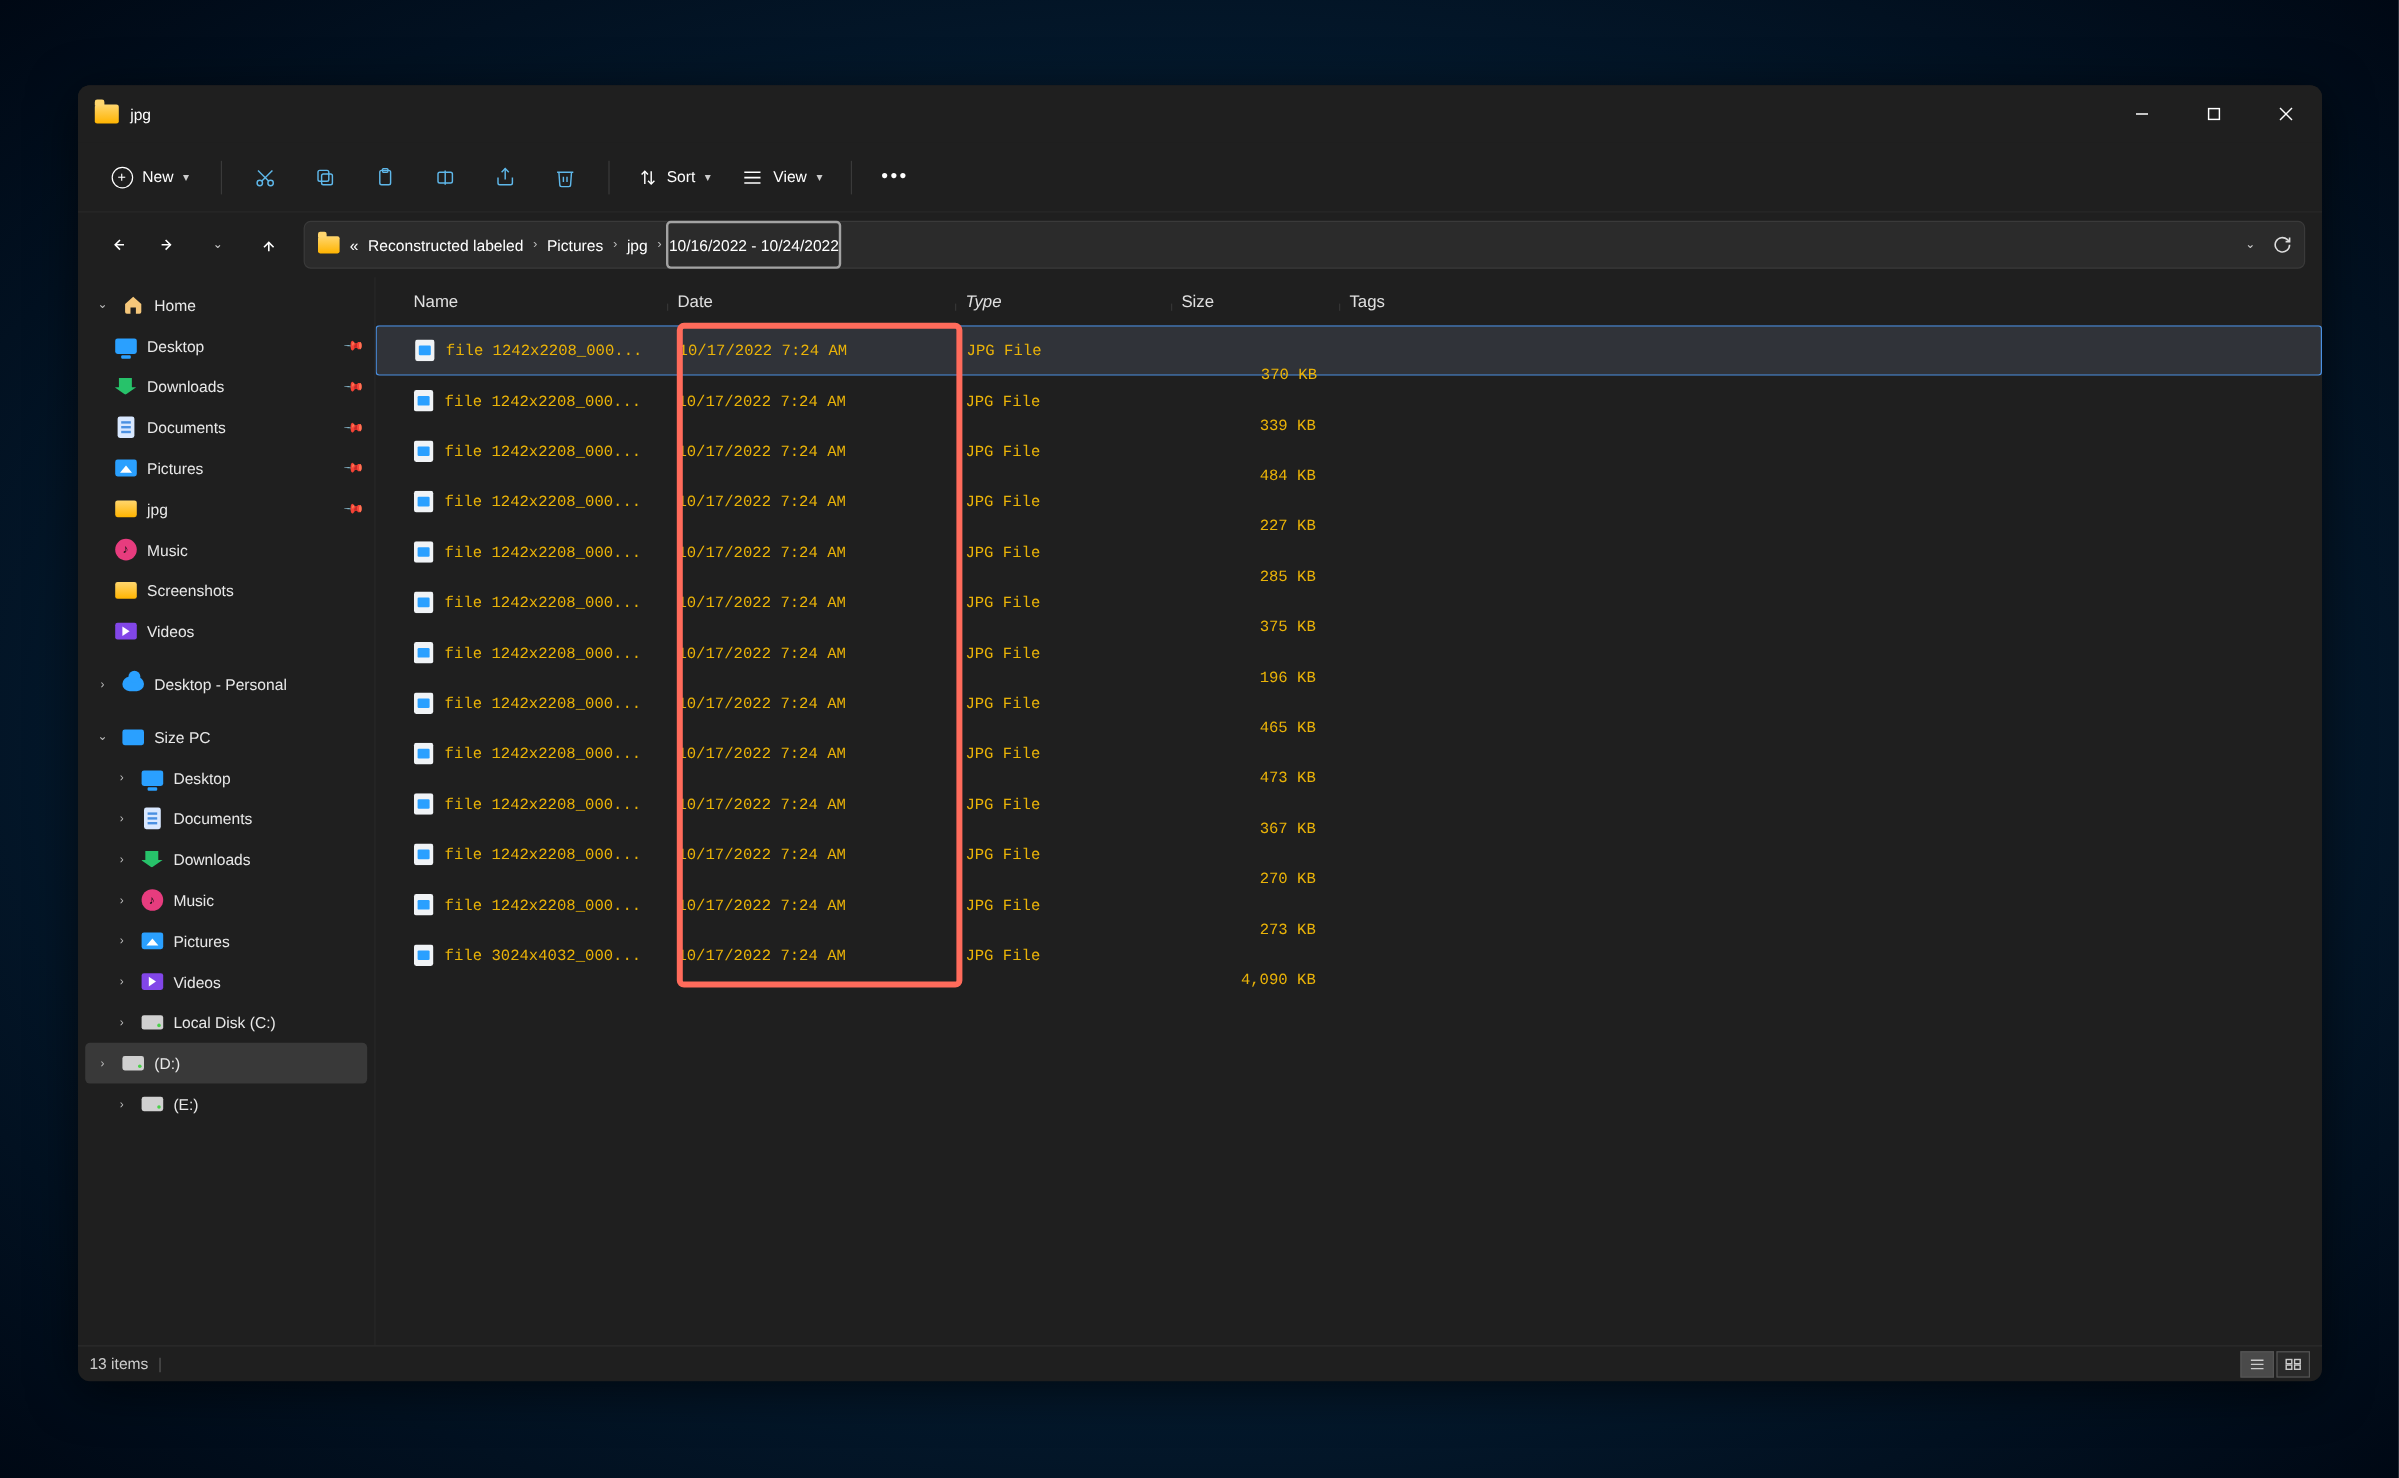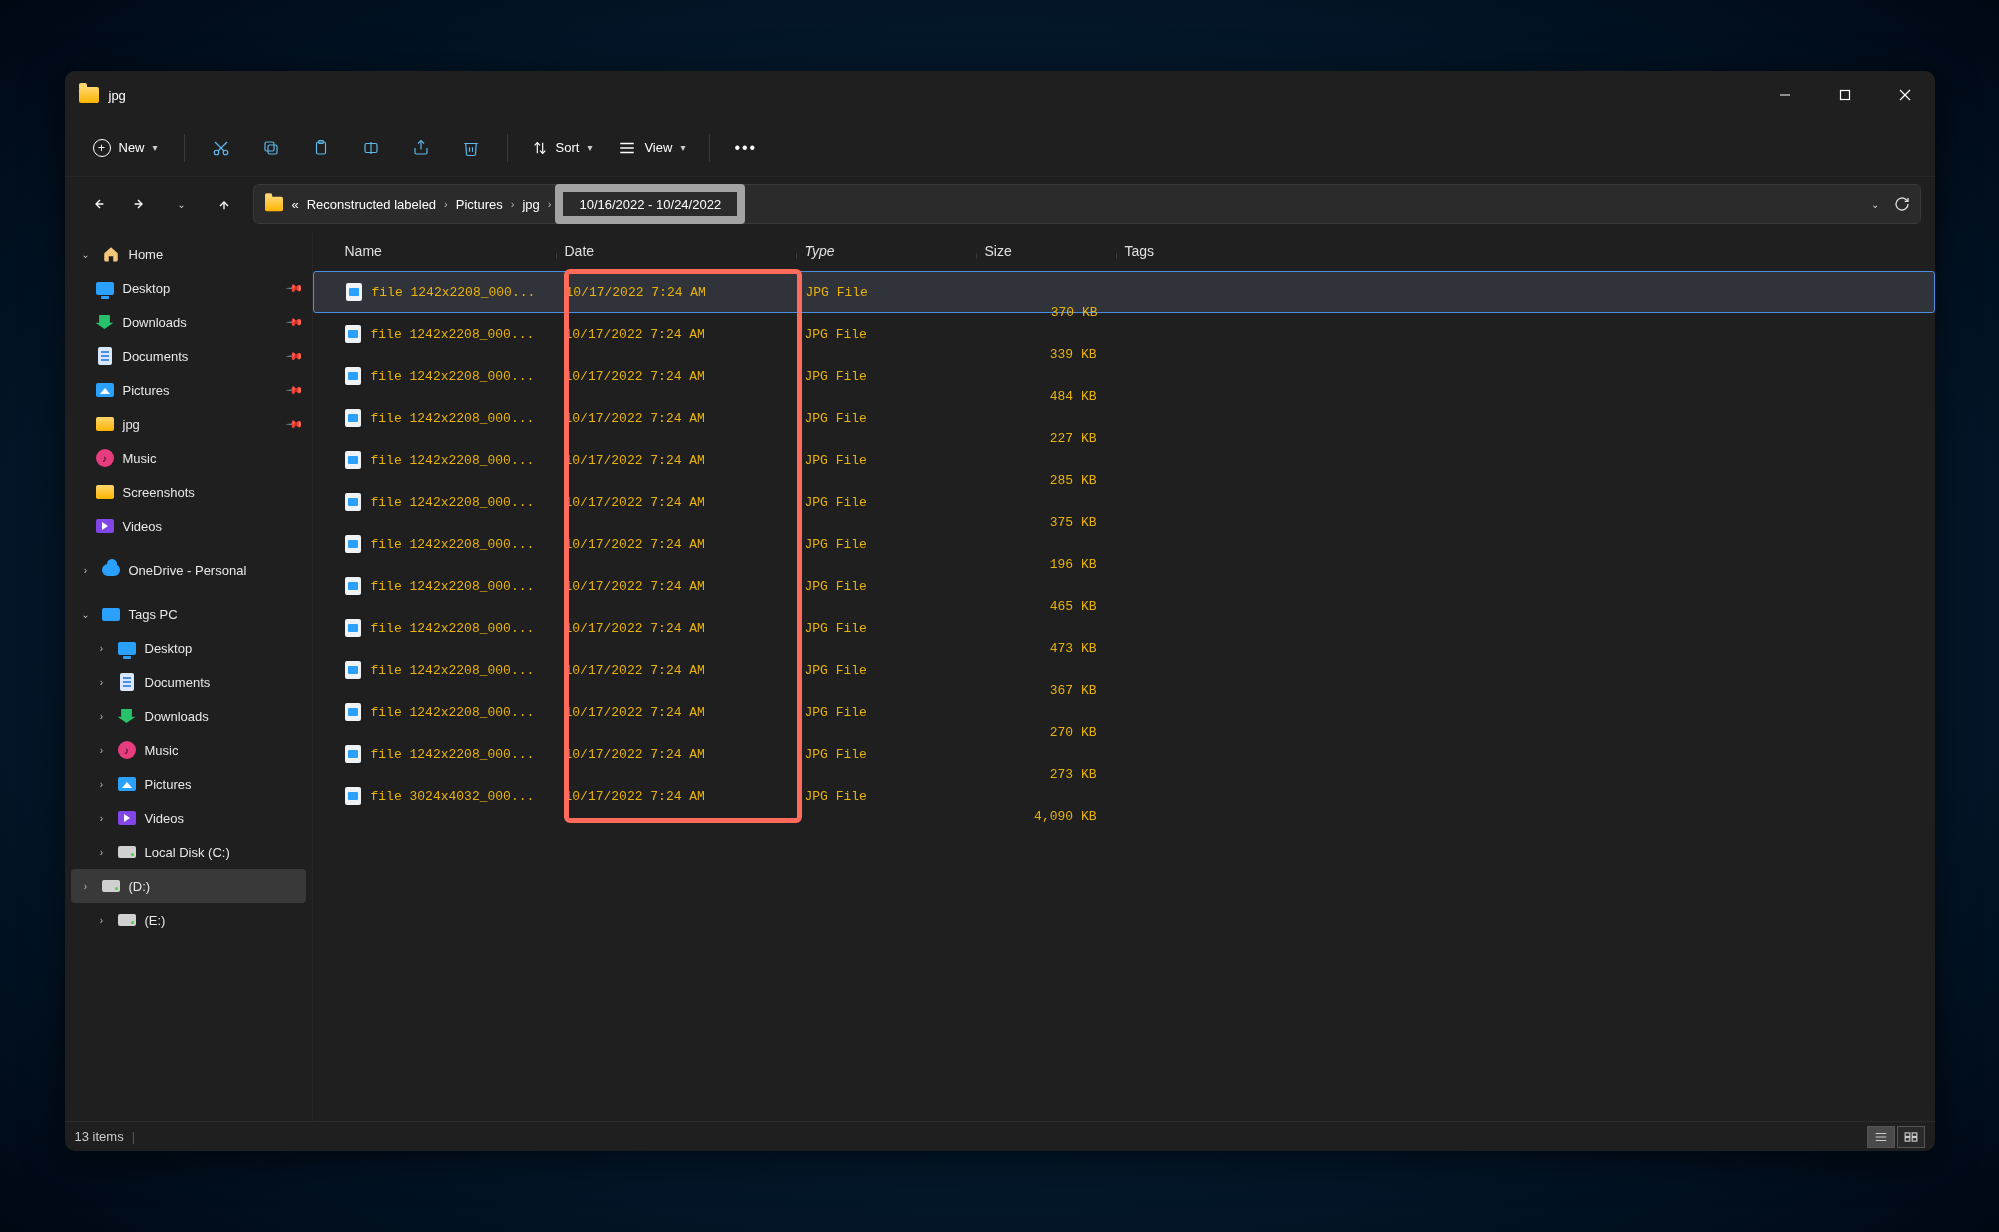--- a/index.html
+++ b/index.html
@@ -93,22 +93,22 @@
     width:38px; height:38px; display:flex; align-items:center; justify-content:center;
     border-radius:4px; color:#fff; font-size:16px;
   }
   .address-bar {
     flex:1; height:40px; background:#2b2b2b; border:1px solid #3a3a3a; border-radius:6px;
     display:flex; align-items:center; padding:0 10px; gap:8px; position:relative;
   }
   .crumb { color:#fff; display:flex; align-items:center; gap:8px; white-space:nowrap; }
   .crumb-sep { color:#bbb; font-size:11px; }
   .filter-highlight {
-    border: 8px solid #a3a3a3;
-    border-radius:4px; padding:2px 16px;
+    border: 2px solid #a3a3a3;
+    border-radius:4px; padding:2px 0;
     display:flex; align-items:center; height:40px;
     margin-left:-4px;
   }
   .addr-right { margin-left:auto; display:flex; gap:14px; align-items:center; color:#ddd; }
   .search-box {
     width:525px; height:40px; background:#2b2b2b; border:1px solid #3a3a3a; border-radius:6px;
     display:flex; align-items:center; padding:0 12px; gap:10px; color:#aaa;
   }
   .search-box input {
     background:transparent; border:none; color:#fff; outline:none; width:100%; font-size:13px;
@@ -430,29 +430,29 @@
             </span>
             <span>Videos</span>
           </div>
         </div>
       <div class="sb-spacer"></div>
       <div class="sb-item sb-indent0">
         <span class="sb-caret">›</span>
         <span class="sb-iconbox">
             <span class="ic-cloud"></span>
           </span>
-        <span>OneDrive - Personal</span>
+        <span>Desktop - Personal</span>
       </div>
       <div class="sb-spacer"></div>
       <div class="sb-item sb-indent0">
         <span class="sb-caret">⌄</span>
         <span class="sb-iconbox">
             <span class="ic-pc"></span>
           </span>
-        <span>Tags PC</span>
+        <span>Size PC</span>
       </div>
       <div id="sb-thispc">
           <div class="sb-item sb-indent2">
             <span class="sb-caret">›</span>
             <span class="sb-iconbox">
               <span class="ic-desktop"></span>
             </span>
             <span>Desktop</span>
           </div>
           <div class="sb-item sb-indent2">

